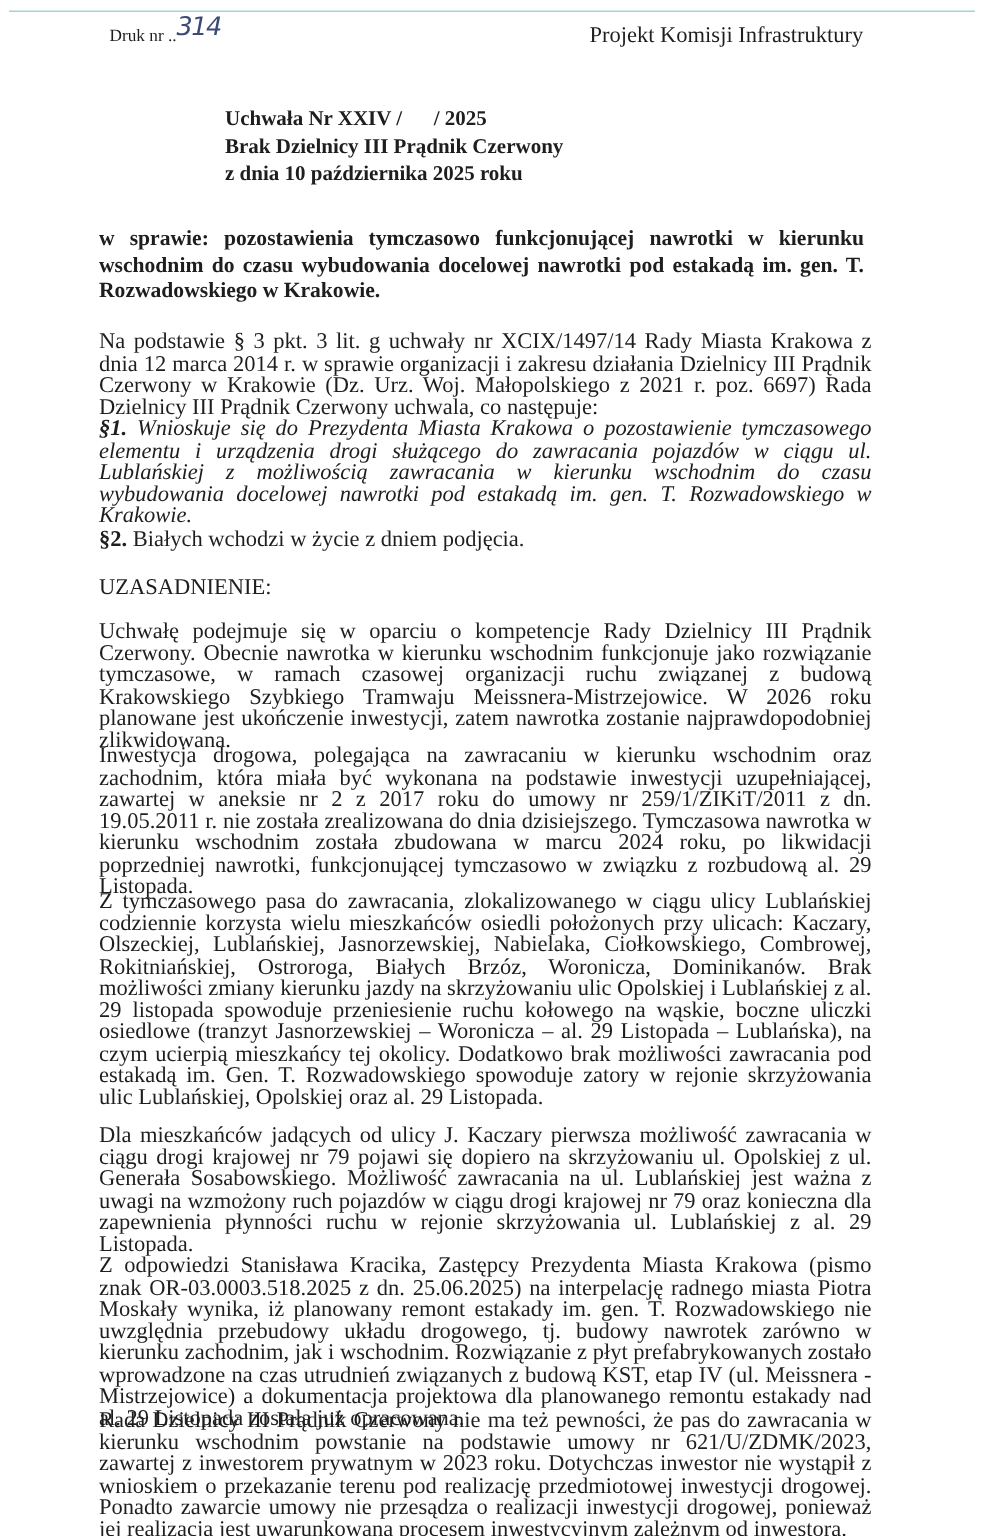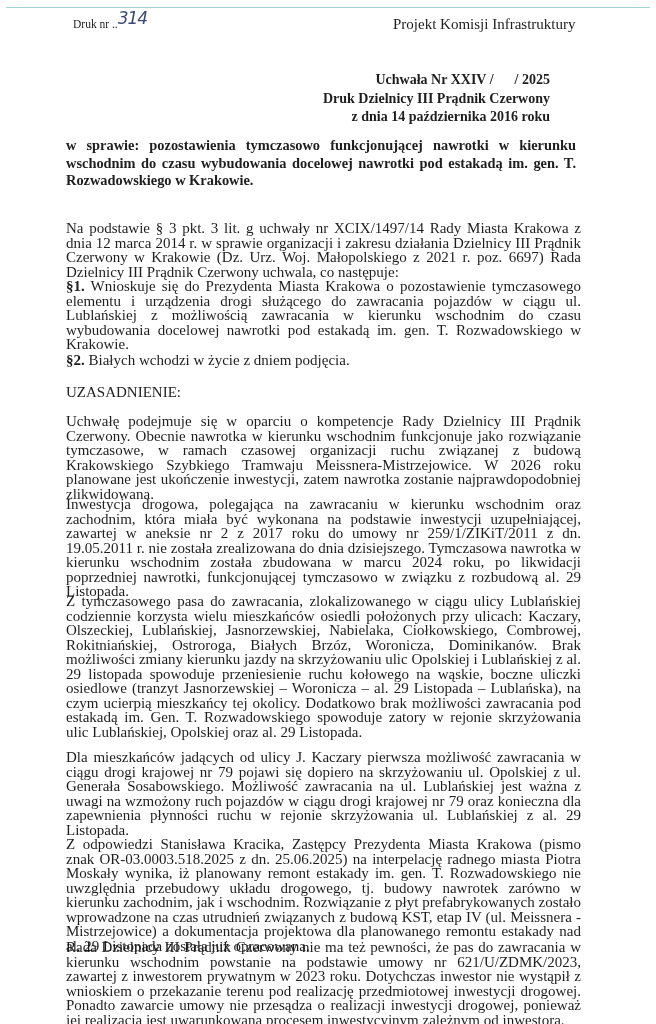--- a/index.html
+++ b/index.html
@@ -8,48 +8,48 @@
     background: #ffffff;
     font-family: "Liberation Serif", "DejaVu Serif", serif;
     color: #1e1e1e;
     position: relative;
   }
   .page { position: absolute; left: 0; top: 0; width: 656px; height: 888px; }
   .top-rule { position: absolute; left: 6px; right: 6px; top: 7px; height: 1px; background: #9fd6d2; }
   .druk { position: absolute; left: 73px; top: 12px; font-size: 11.5px; }
   .druk .num { font-family: "DejaVu Sans", sans-serif; font-style: italic; font-size: 17px; color: #3b4a78; letter-spacing: -1px; position: relative; top: -4px; }
   .projekt { position: absolute; left: 393px; top: 16px; font-size: 15px; }
-  .title-block { position: absolute; left: 150px; width: 400px; top: 71px; text-align: right; font-weight: bold; font-size: 14px; line-height: 18.5px; }
-  .subject { position: absolute; left: 66px; width: 510px; top: 137px; font-weight: bold; font-size: 14.4px; line-height: 17.5px; text-align: justify; }
+  .title-block { position: absolute; left: 150px; width: 400px; top: 71px; text-align: left; font-weight: bold; font-size: 14px; line-height: 18.5px; }
+  .subject { position: absolute; left: 66px; width: 510px; top: 151px; font-weight: bold; font-size: 14.4px; line-height: 17.5px; text-align: justify; }
   .p { position: absolute; left: 66px; width: 515px; font-size: 15px; line-height: 14.5px; text-align: justify; }
   .p.left { text-align: left; }
   .p b { font-weight: bold; }
 </style>
 </head>
 <body>
 
 <div class="page">
   <div class="top-rule"></div>
 
   <div class="druk">
     <span>Druk nr ..</span><span class="num">314</span>
   </div>
   <div class="projekt">Projekt Komisji Infrastruktury</div>
 
   <div class="title-block">
     <div style="white-space:pre">Uchwała Nr XXIV /      / 2025</div>
-    <div>Druk Dzielnicy III Prądnik Czerwony</div>
-    <div>z dnia 14 października 2016 roku</div>
+    <div>Brak Dzielnicy III Prądnik Czerwony</div>
+    <div>z dnia 10 października 2025 roku</div>
   </div>
 
   <div class="subject">w sprawie: pozostawienia tymczasowo funkcjonującej nawrotki w kierunku wschodnim do czasu wybudowania docelowej nawrotki pod estakadą im. gen. T. Rozwadowskiego w Krakowie.</div>
 
   <div class="p" style="top:221px;">Na podstawie § 3 pkt. 3 lit. g uchwały nr XCIX/1497/14 Rady Miasta Krakowa z dnia 12 marca 2014 r. w sprawie organizacji i zakresu działania Dzielnicy III Prądnik Czerwony w Krakowie (Dz. Urz. Woj. Małopolskiego z 2021 r. poz. 6697) Rada Dzielnicy III Prądnik Czerwony uchwala, co następuje:</div>
 
-  <div class="p" style="top:279px;">
+  <div class="p" style="top:279px;font-style:italic;">
     <b>§1.</b><span> Wnioskuje się do Prezydenta Miasta Krakowa o pozostawienie tymczasowego elementu i urządzenia drogi służącego do zawracania pojazdów w ciągu ul. Lublańskiej z możliwością zawracania w kierunku wschodnim do czasu wybudowania docelowej nawrotki pod estakadą im. gen. T. Rozwadowskiego w Krakowie.</span>
   </div>
 
   <div class="p" style="top:353px;">
     <b>§2.</b><span> Białych wchodzi w życie z dniem podjęcia.</span>
   </div>
 
   <div class="p left" style="top:385px;">UZASADNIENIE:</div>
 
   <div class="p" style="top:414px;">Uchwałę podejmuje się w oparciu o kompetencje Rady Dzielnicy III Prądnik Czerwony. Obecnie nawrotka w kierunku wschodnim funkcjonuje jako rozwiązanie tymczasowe, w ramach czasowej organizacji ruchu związanej z budową Krakowskiego Szybkiego Tramwaju Meissnera-Mistrzejowice. W 2026 roku planowane jest ukończenie inwestycji, zatem nawrotka zostanie najprawdopodobniej zlikwidowana.</div>

